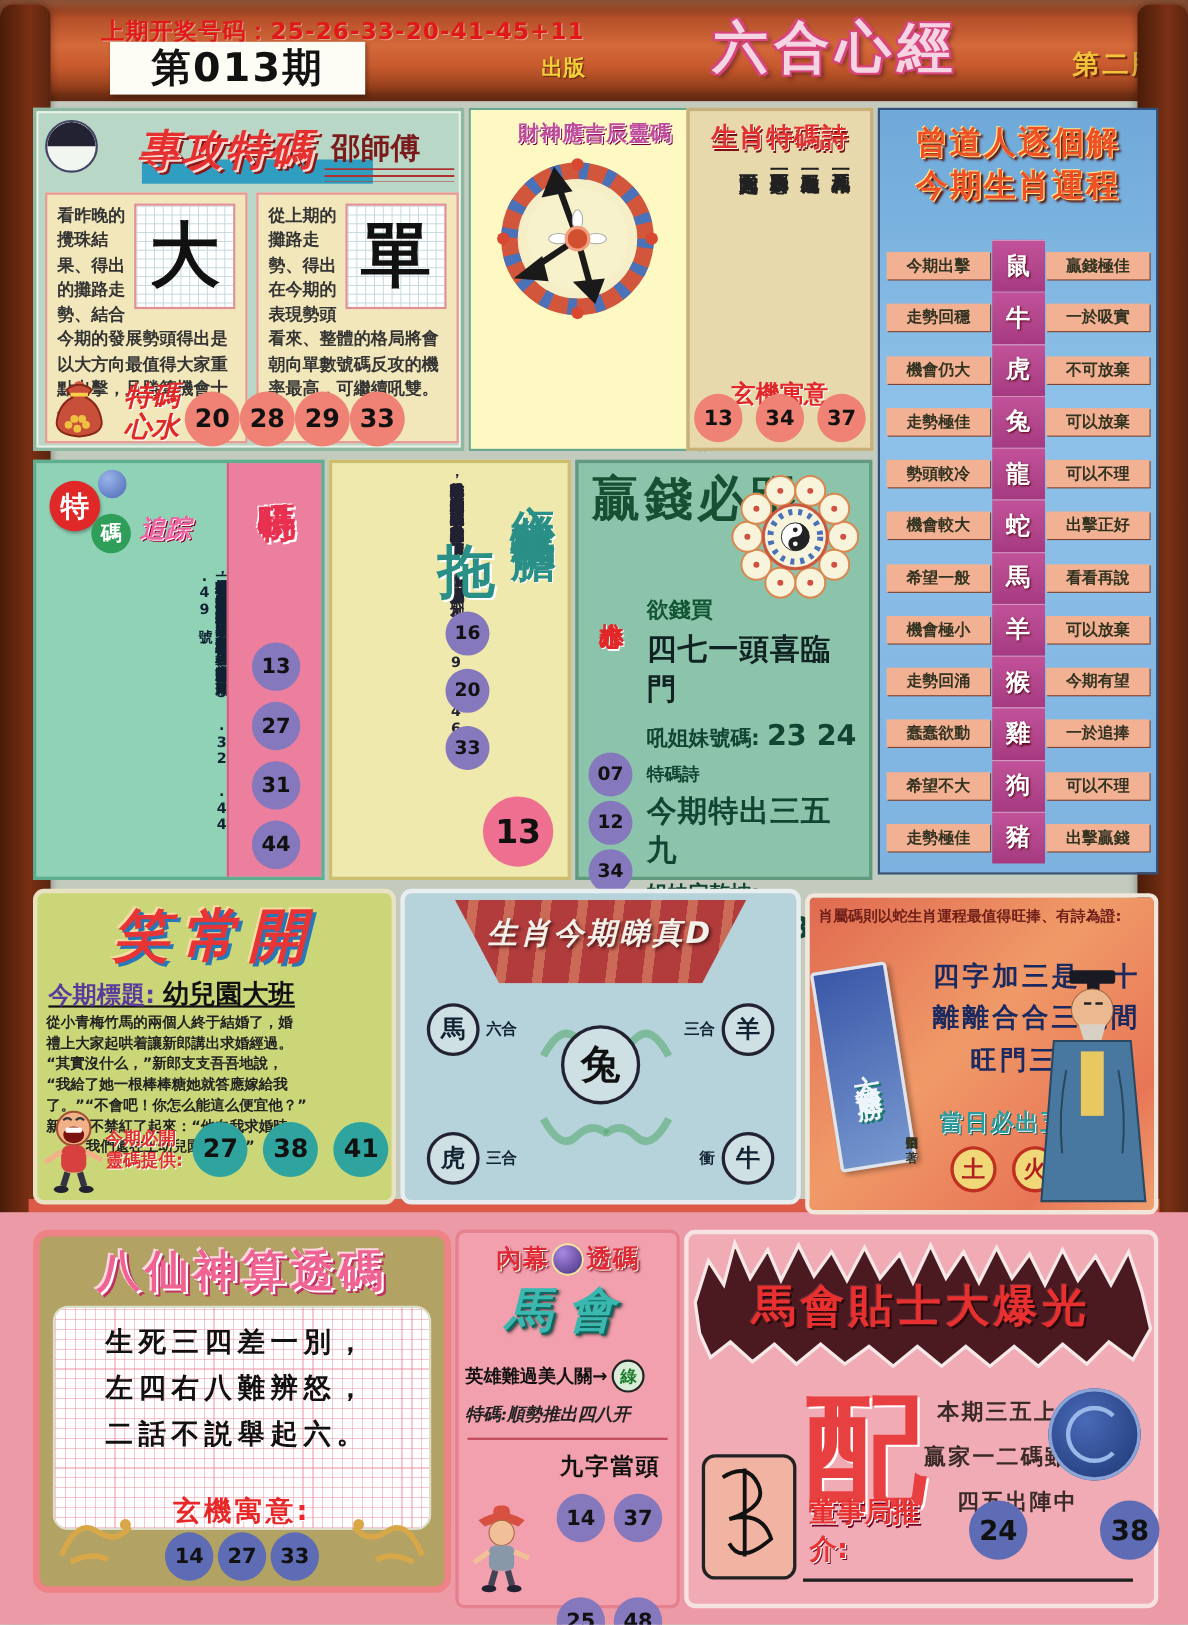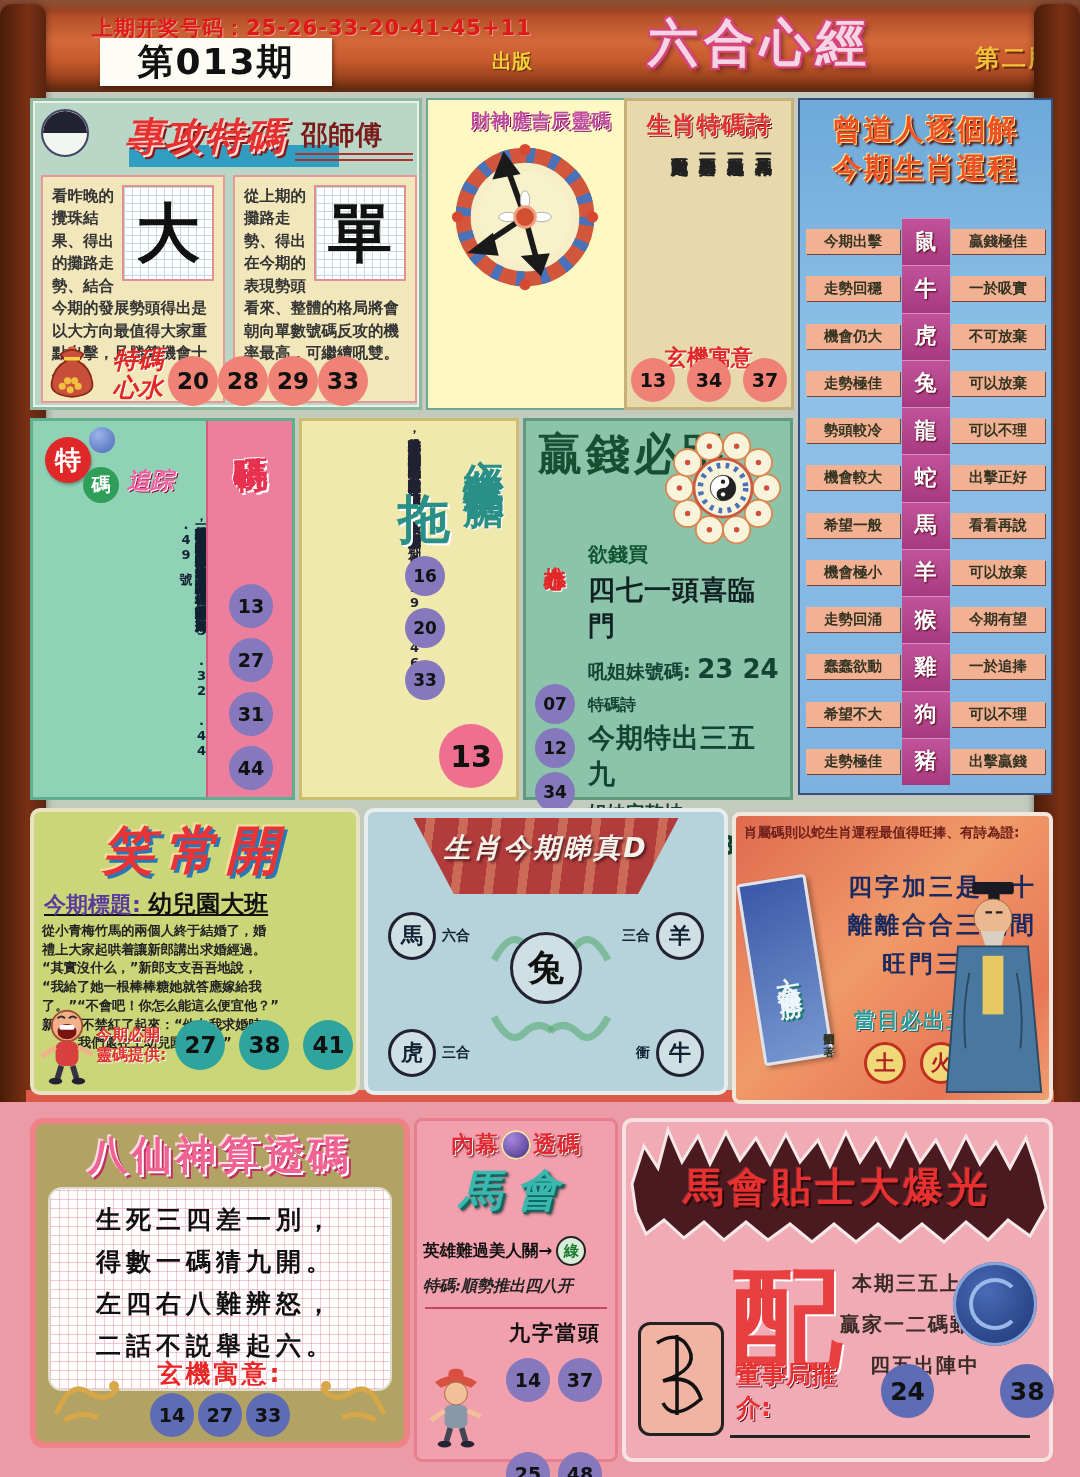--- a/index.html
+++ b/index.html
@@ -598,21 +598,20 @@
     <path d="M18 72 L92 72 L106 226 L6 226 Z" fill="#48789f" stroke="#2a4860" stroke-width="2"></path>
     <rect x="44" y="82" width="22" height="62" fill="#e8c860"></rect>
     <path d="M30 100 q-8 40 -4 80 M80 100 q8 40 4 80" stroke="#2a4860" stroke-width="2" fill="none"></path>
   </svg>
 </div>
 
 <div class="panel p-baxian">
   <div class="bx-title">八仙神算透碼</div>
   <div class="bx-paper">
     <div class="bx-line">生死三四差一別，</div>
-    <div class="bx-line">得數一碼猜九開。</div>
     <div class="bx-line">左四右八難辨怒，</div>
     <div class="bx-line">二話不説舉起六。</div>
   </div>
   <svg class="bx-dragon" style="left:14px;" width="74" height="64">
     <path d="M6 50 q14 -34 32 -22 t30 -4 M14 56 q20 -10 34 -2" stroke="#d8a848" stroke-width="5" fill="none"></path>
     <circle cx="64" cy="22" r="5" fill="#d8a848"></circle>
     </svg>
   <svg class="bx-dragon" style="right:14px;" width="74" height="64">
     <path d="M68 50 q-14 -34 -32 -22 t-30 -4 M60 56 q-20 -10 -34 -2" stroke="#d8a848" stroke-width="5" fill="none"></path>
     <circle cx="10" cy="22" r="5" fill="#d8a848"></circle>

